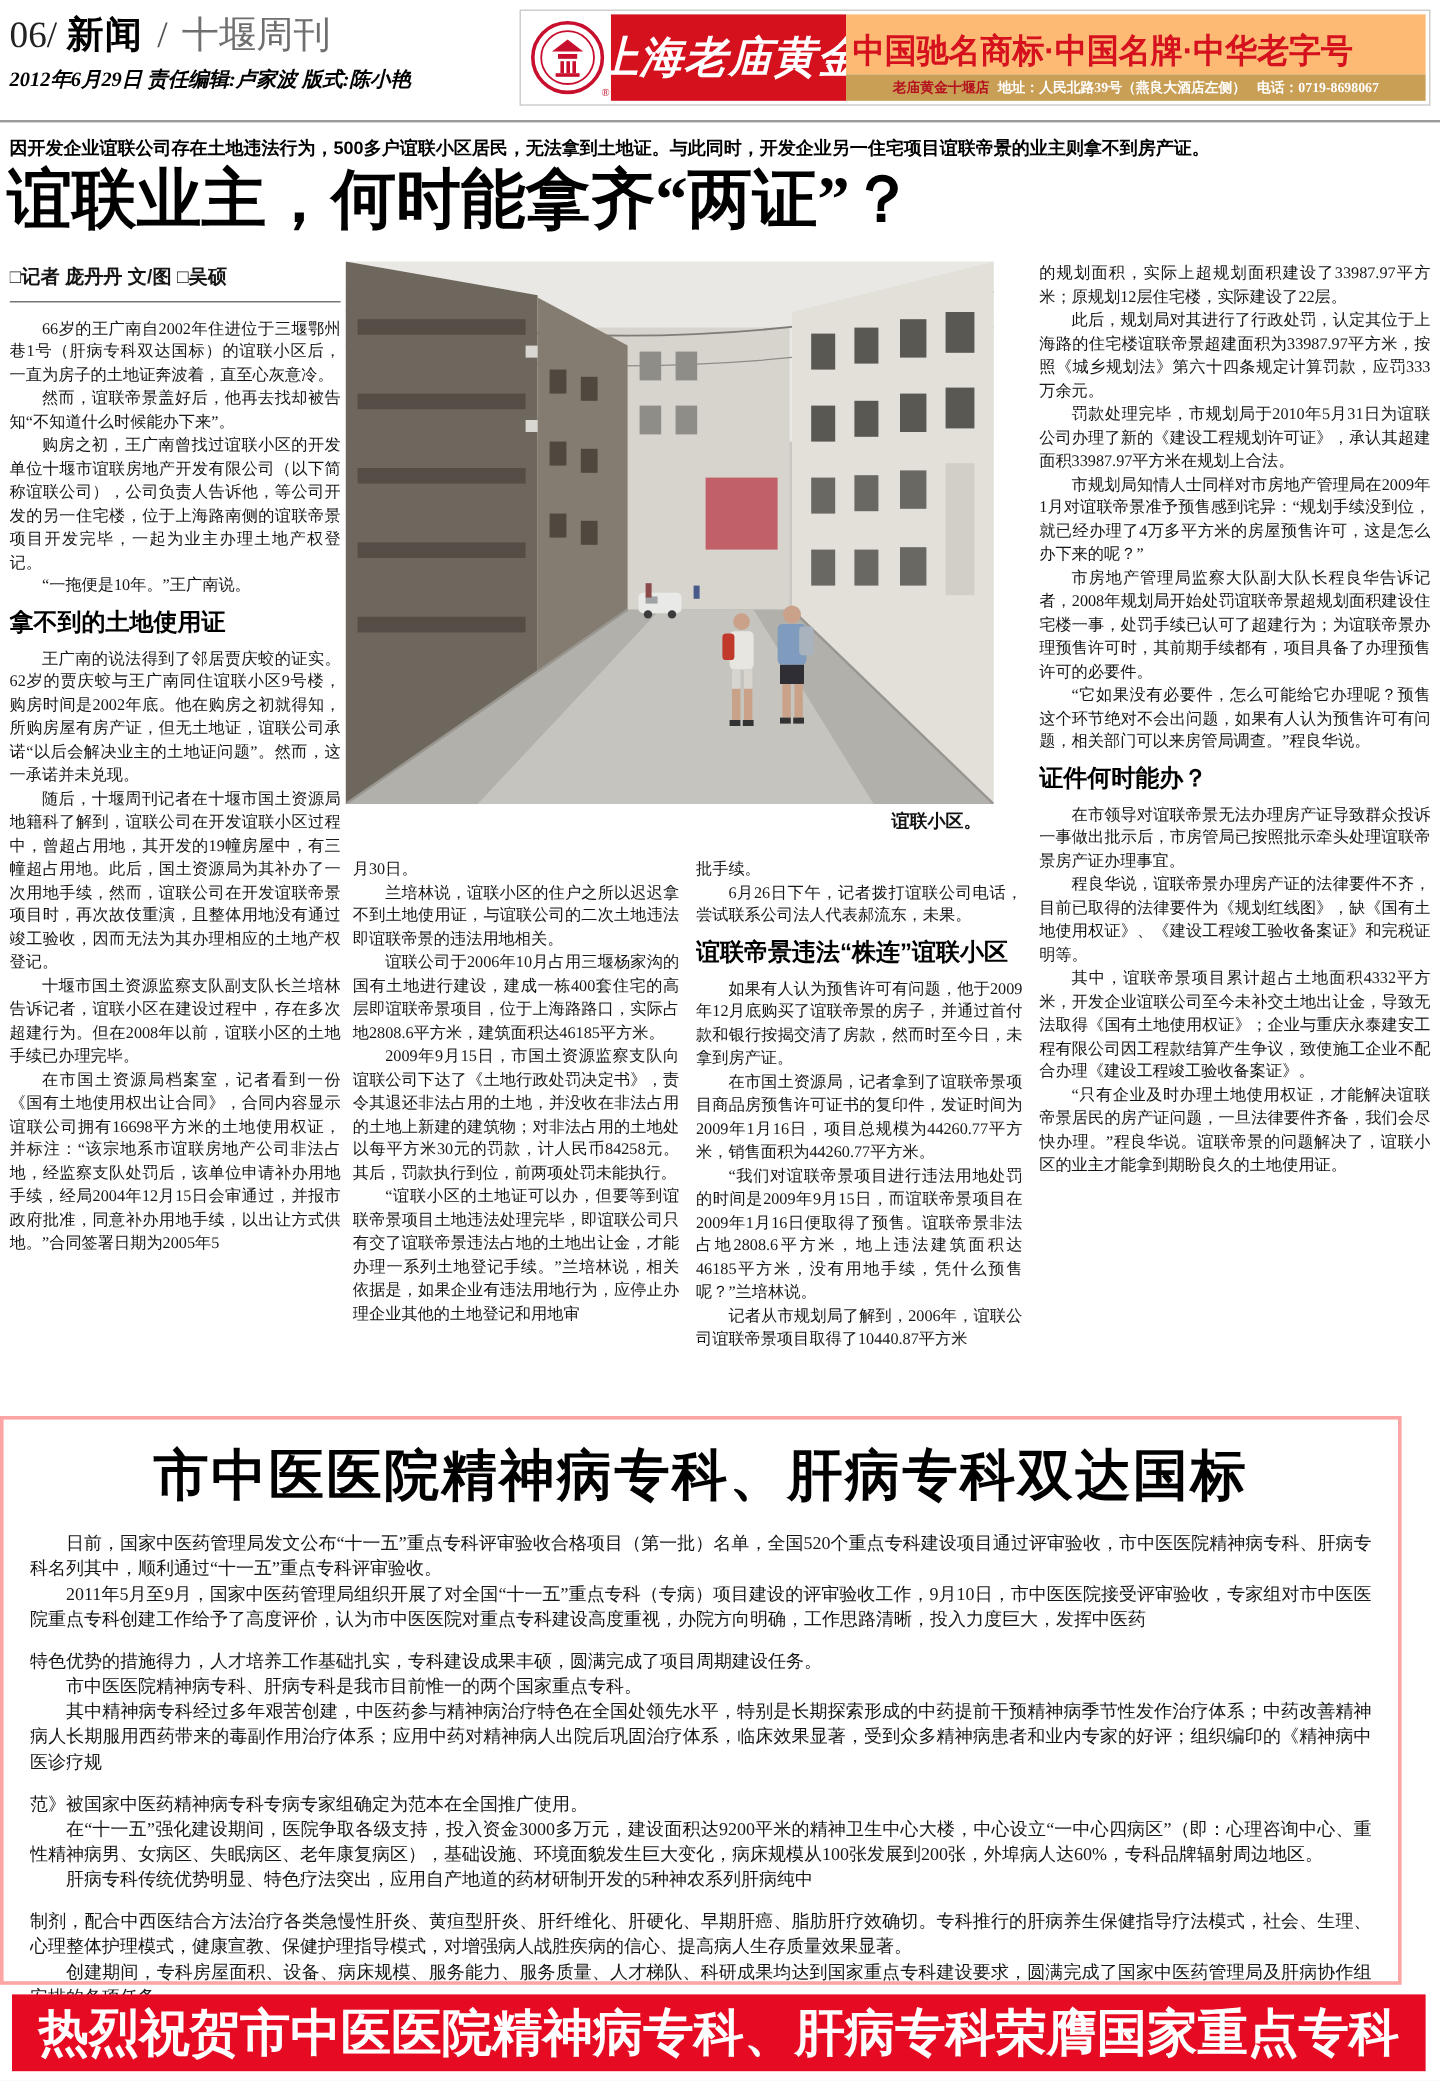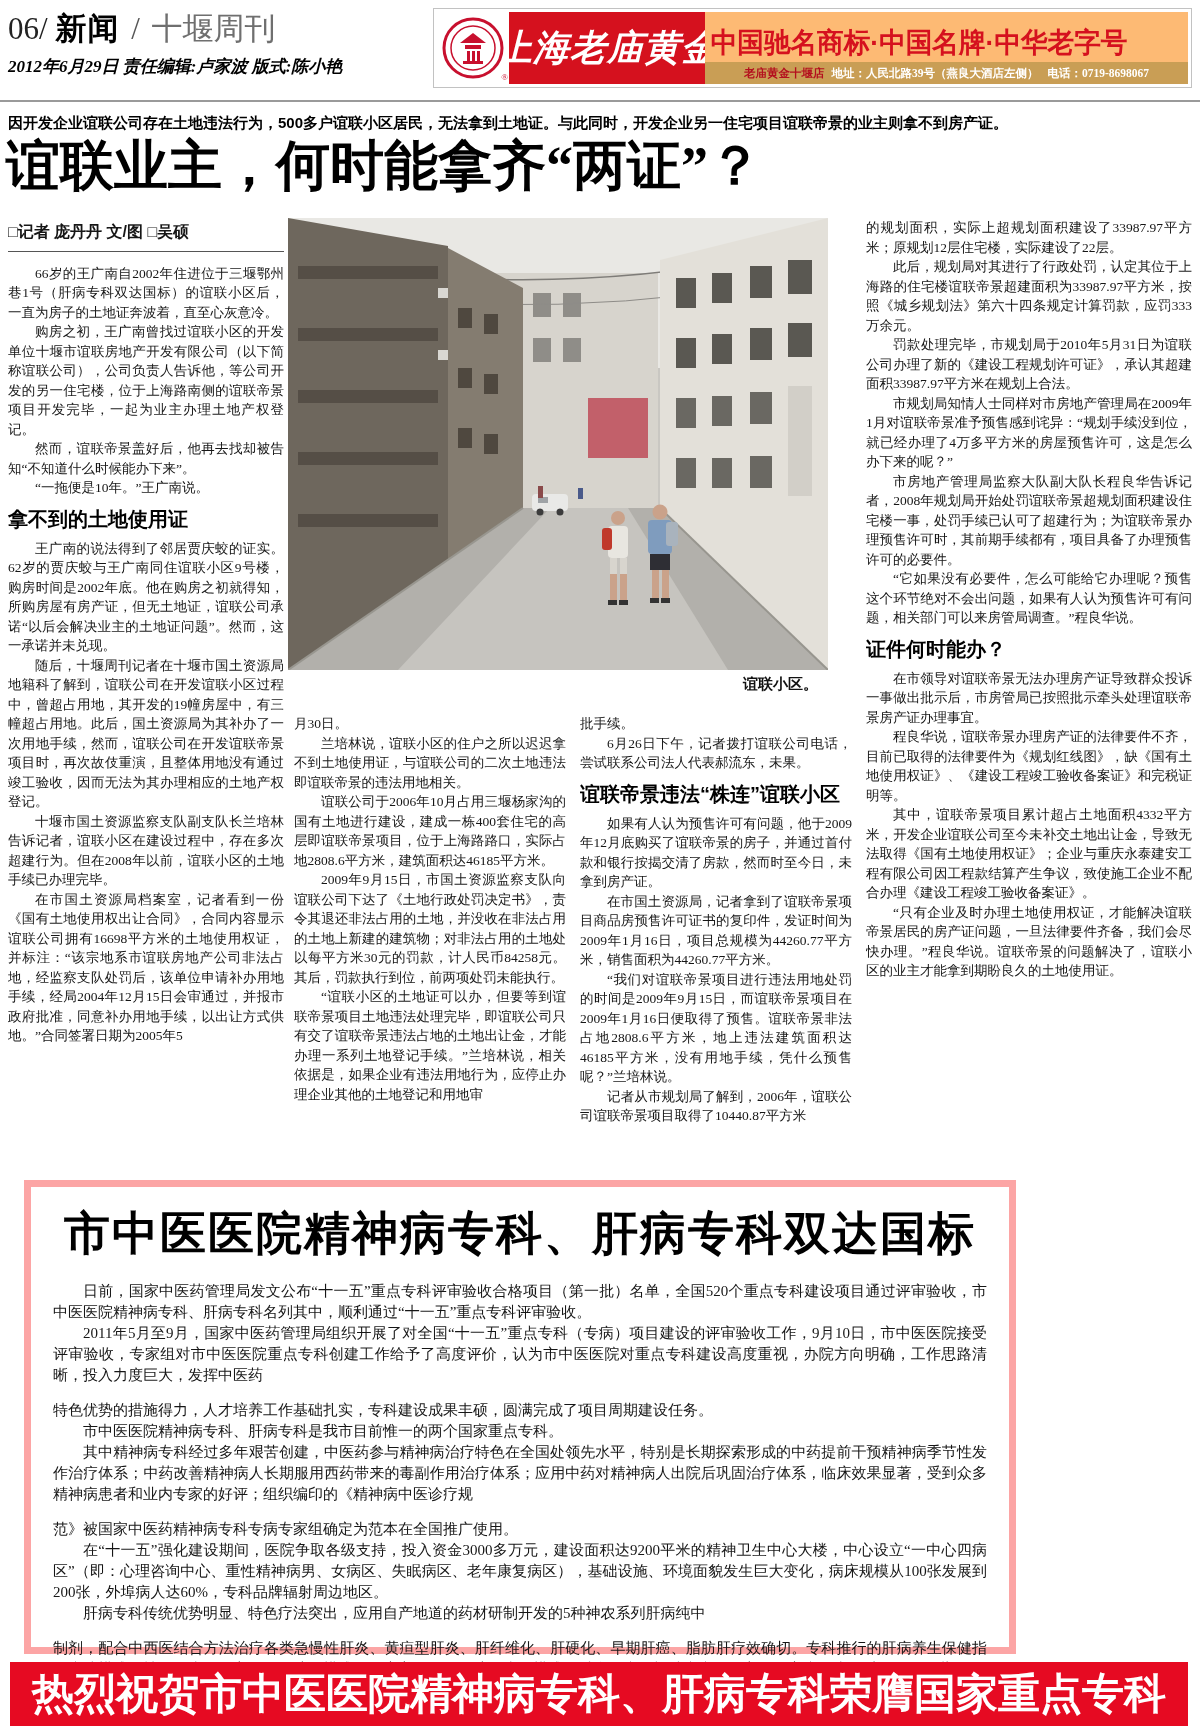--- a/index.html
+++ b/index.html
@@ -53,21 +53,21 @@
   .byline{font-weight:bold;font-size:16px;font-family:"Liberation Sans",sans-serif;
           padding:4px 0 9px;border-bottom:1.5px solid #555;margin-bottom:12px;text-align:left;}
 
   
   .photo-wrap{position:absolute;left:288px;top:218px;width:540px;}
   .photo-wrap svg{display:block;}
   .caption{text-align:right;font-weight:bold;font-size:15px;margin-top:5px;padding-right:10px;
            font-family:"Liberation Sans",sans-serif;}
 
   
-  .ad-box{position:absolute;left:24px;top:1180px;width:992px;height:474px;border:7px solid #fca5a5;
+  .ad-box{position:absolute;left:0;top:1180px;width:1168px;height:474px;border:3px solid #fca5a5;
           box-sizing:border-box;background:#fff;}
   .ad-headline{text-align:center;font-size:46px;font-weight:900;margin:16px 0 0;letter-spacing:2px;
                font-family:"Liberation Sans",sans-serif;color:#000;}
   .ad-cols{display:flex;gap:14px;padding:16px 22px 0;flex-direction:column;}
   .ad-col{flex:1;text-align:justify;font-size:15px;line-height:21px;color:#161616;overflow:hidden;}
   .ad-col p{margin:0;}
   .ad-col p.para{text-indent:2em;}
   .ad-col p.cont{text-indent:0;}
   .ad-col p.sign{margin-top:10px;text-align:right;font-weight:bold;padding-right:14px;}
 
@@ -206,22 +206,22 @@
       <rect x="250" y="268" width="5" height="12" fill="#8a4a4a"></rect>
       <rect x="290" y="270" width="5" height="11" fill="#4a5a8a"></rect>
     </svg>
     <div class="caption">谊联小区。</div>
   </div>
 
   <div class="col col-1">
     <div class="byline">□记者 庞丹丹 文/图 □吴硕</div>
     <div>
         <p class="para">66岁的王广南自2002年住进位于三堰鄂州巷1号（肝病专科双达国标）的谊联小区后，一直为房子的土地证奔波着，直至心灰意冷。</p>
+        <p class="para">然而，谊联帝景盖好后，他再去找却被告知“不知道什么时候能办下来”。</p>
         <p class="para">购房之初，王广南曾找过谊联小区的开发单位十堰市谊联房地产开发有限公司（以下简称谊联公司），公司负责人告诉他，等公司开发的另一住宅楼，位于上海路南侧的谊联帝景项目开发完毕，一起为业主办理土地产权登记。</p>
-        <p class="para">然而，谊联帝景盖好后，他再去找却被告知“不知道什么时候能办下来”。</p>
         <p class="para">“一拖便是10年。”王广南说。</p>
         <h3 class="subhead">拿不到的土地使用证</h3>
         <p class="para">王广南的说法得到了邻居贾庆蛟的证实。62岁的贾庆蛟与王广南同住谊联小区9号楼，购房时间是2002年底。他在购房之初就得知，所购房屋有房产证，但无土地证，谊联公司承诺“以后会解决业主的土地证问题”。然而，这一承诺并未兑现。</p>
         <p class="para">随后，十堰周刊记者在十堰市国土资源局地籍科了解到，谊联公司在开发谊联小区过程中，曾超占用地，其开发的19幢房屋中，有三幢超占用地。此后，国土资源局为其补办了一次用地手续，然而，谊联公司在开发谊联帝景项目时，再次故伎重演，且整体用地没有通过竣工验收，因而无法为其办理相应的土地产权登记。</p>
         <p class="para">十堰市国土资源监察支队副支队长兰培林告诉记者，谊联小区在建设过程中，存在多次超建行为。但在2008年以前，谊联小区的土地手续已办理完毕。</p>
         <p class="para">在市国土资源局档案室，记者看到一份《国有土地使用权出让合同》，合同内容显示谊联公司拥有16698平方米的土地使用权证，并标注：“该宗地系市谊联房地产公司非法占地，经监察支队处罚后，该单位申请补办用地手续，经局2004年12月15日会审通过，并报市政府批准，同意补办用地手续，以出让方式供地。”合同签署日期为2005年5</p>
       </div>
   </div>
   <div class="col col-2">
       <p class="cont">月30日。</p>

